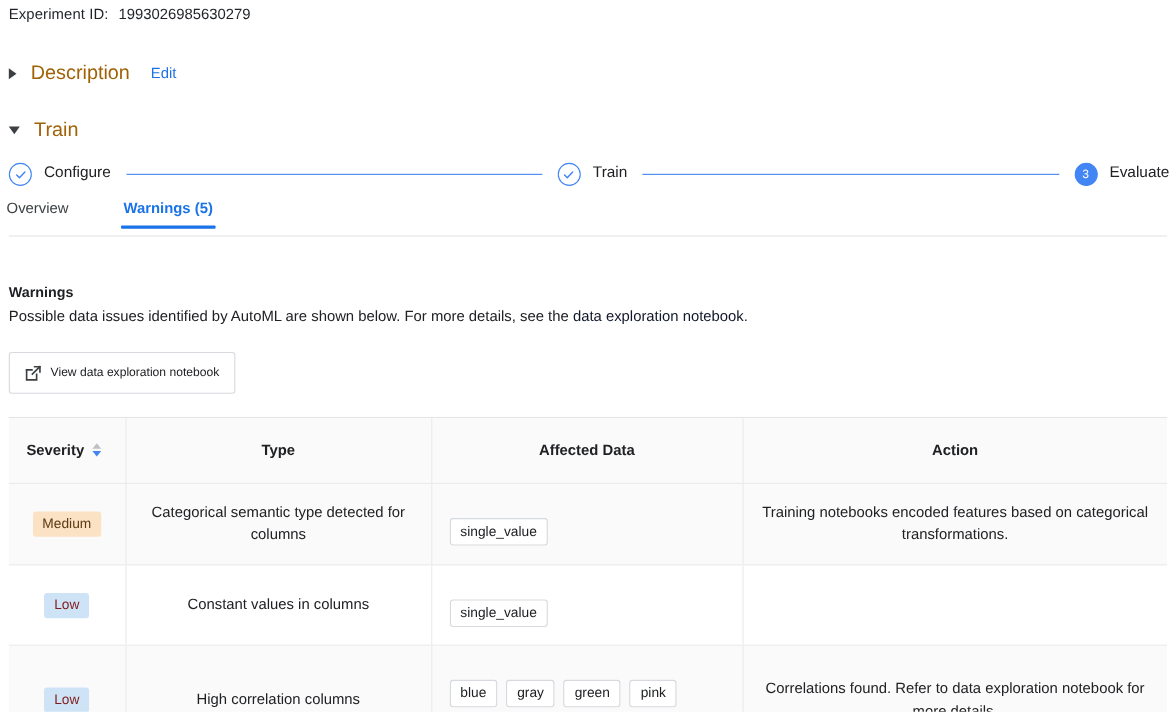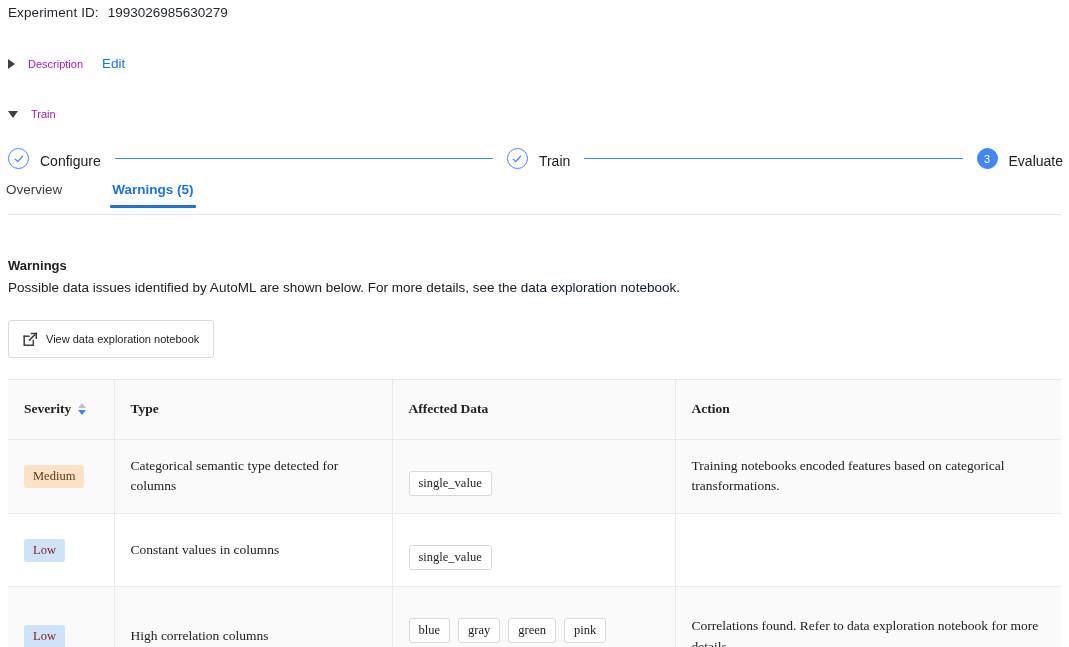--- a/index.html
+++ b/index.html
@@ -47,41 +47,41 @@
     border-top: 5px solid transparent;
     border-bottom: 5px solid transparent;
     border-left: 7px solid #3c4043;
   }
   .tri-down {
     border-left: 5px solid transparent;
     border-right: 5px solid transparent;
     border-top: 7px solid #3c4043;
   }
   .section-title {
-    font-size: 11px;
-    color: #a21caf;
+    font-size: 18px;
+    color: #a16207;
     font-weight: 400;
   }
   .edit-link {
     font-size: 13.5px;
     color: #1a73e8;
     cursor: pointer;
     margin-left: 6px;
   }
 
   
   .stepper {
     position: absolute;
     left: 8px;
     top: 148px;
     width: 1055px;
     display: flex;
     align-items: center;
   }
-  .step { display: flex; align-items: flex-end; flex: none; }
+  .step { display: flex; align-items: flex-start; flex: none; }
   .step-circle {
     width: 21px; height: 21px;
     border-radius: 50%;
     display: flex; align-items: center; justify-content: center;
     flex: none;
   }
   .step-circle.done {
     border: 1.4px solid #4285f4;
     background: #ffffff;
   }
@@ -189,25 +189,24 @@
     border-top: 1px solid #e3e5e8;
     border-bottom: 1px solid #e3e5e8;
   }
   table.warnings {
     width: 1053px;
     border-collapse: collapse;
     table-layout: fixed;
   }
   table.warnings th,
   table.warnings td {
-    text-align: left;
+    text-align: center;
     vertical-align: middle;
     border-right: 1px solid #e8eaed;
     padding: 0 16px;
-    font-family: Liberation Serif, serif;
   }
   table.warnings th:last-child,
   table.warnings td:last-child { border-right: none; }
   table.warnings thead th {
     height: 59px;
     background: #fafafa;
     font-size: 13.5px;
     font-weight: bold;
     color: #202124;
     border-bottom: 1px solid #e8eaed;

